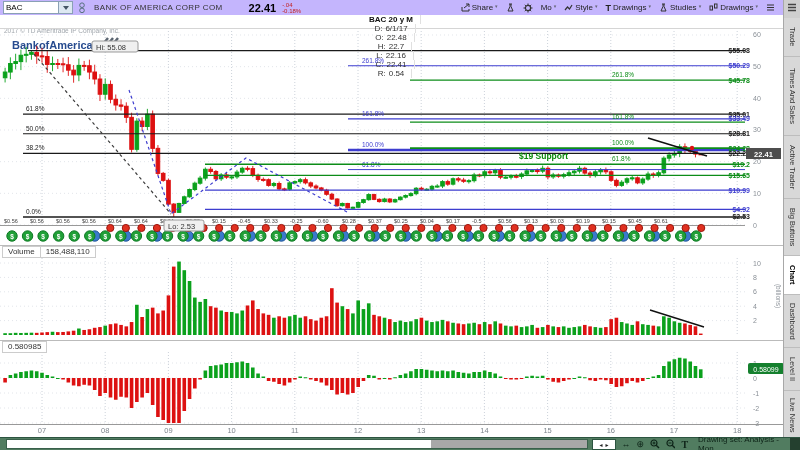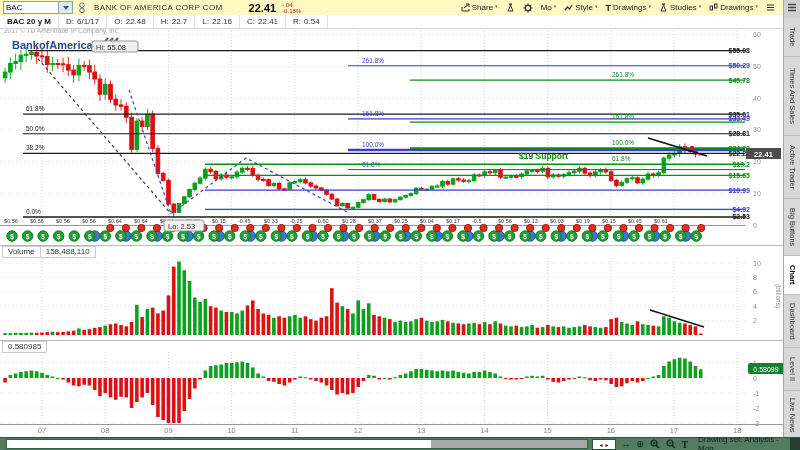--- a/index.html
+++ b/index.html
@@ -1,34 +1,34 @@
 <!DOCTYPE html>
 <html><head>
 <meta charset="utf-8">
 <style>
   html,body{margin:0;padding:0;width:800px;height:450px;overflow:hidden;background:#fff;
     font-family:"Liberation Sans",sans-serif;}
   
-  .topbar{position:absolute;left:0;top:0;width:783px;height:15px;background:#fef9c3;
+  .topbar{position:absolute;left:0;top:0;width:783px;height:15px;background:#c4b5fd;
     border-bottom:1px solid #a9bfd4;display:flex;align-items:center;font-size:8px;color:#222;z-index:6;}
   .symbox{display:flex;margin-left:3px;background:#fff;border:1px solid #8aa0b5;height:11px;width:68px;align-items:center;}
   .syminput{border:none;outline:none;width:50px;font-size:8px;height:9px;padding:0 2px;font-family:"Liberation Sans",sans-serif;}
   .caret-btn{width:13px;height:100%;background:#dde8f2;border-left:1px solid #8aa0b5;display:flex;align-items:center;justify-content:center;}
   .tri{width:0;height:0;border-left:3px solid transparent;border-right:3px solid transparent;border-top:4px solid #456;}
   .link-icon{margin-left:5px;}
   .company{margin-left:8px;letter-spacing:.4px;color:#333;}
   .price{margin-left:26px;font-size:11px;font-weight:bold;color:#000;}
   .chg{margin-left:6px;display:flex;flex-direction:column;font-size:6px;line-height:6px;color:#c22222;}
   .tools{margin-left:auto;margin-right:4px;display:flex;align-items:center;}
   .tool{display:flex;align-items:flex-start;gap:2px;padding:0 4px;color:#222;cursor:default;}
   .mini{font-size:5px;color:#667;}
   .ticon{font-weight:bold;font-size:9px;}
   
   .ohlcbar{position:absolute;left:0;top:15px;width:783px;height:13px;background:#fff;border-bottom:1px solid #d5d5d5;
-    display:flex;align-items:center;font-size:8px;color:#333;z-index:6;}
+    display:flex;align-items:center;font-size:8px;color:#333;z-index:6;flex-direction:column;}
   .ohlc-cell{padding:0 7px;border-right:1px solid #e0e0e0;height:100%;display:flex;align-items:center;gap:3px;}
   .ohlc-title{font-weight:bold;color:#111;}
   
   .pane-header{position:absolute;left:2px;display:flex;font-size:8px;z-index:4;border-radius:6px;}
   .ph-cell{border:1px solid #ccc;padding:0 5px;height:10px;line-height:10px;background:#fff;color:#333;}
   .ph-cell+.ph-cell{margin-left:-1px;}
   
   .tabstrip{position:absolute;right:0;top:0;width:17px;height:437px;background:#cfcfcf;border-left:1px solid #a8a8a8;
     z-index:7;display:flex;flex-direction:column;padding-top:18px;box-sizing:border-box;}
   .strip-menu{position:absolute;top:3px;left:3px;}

